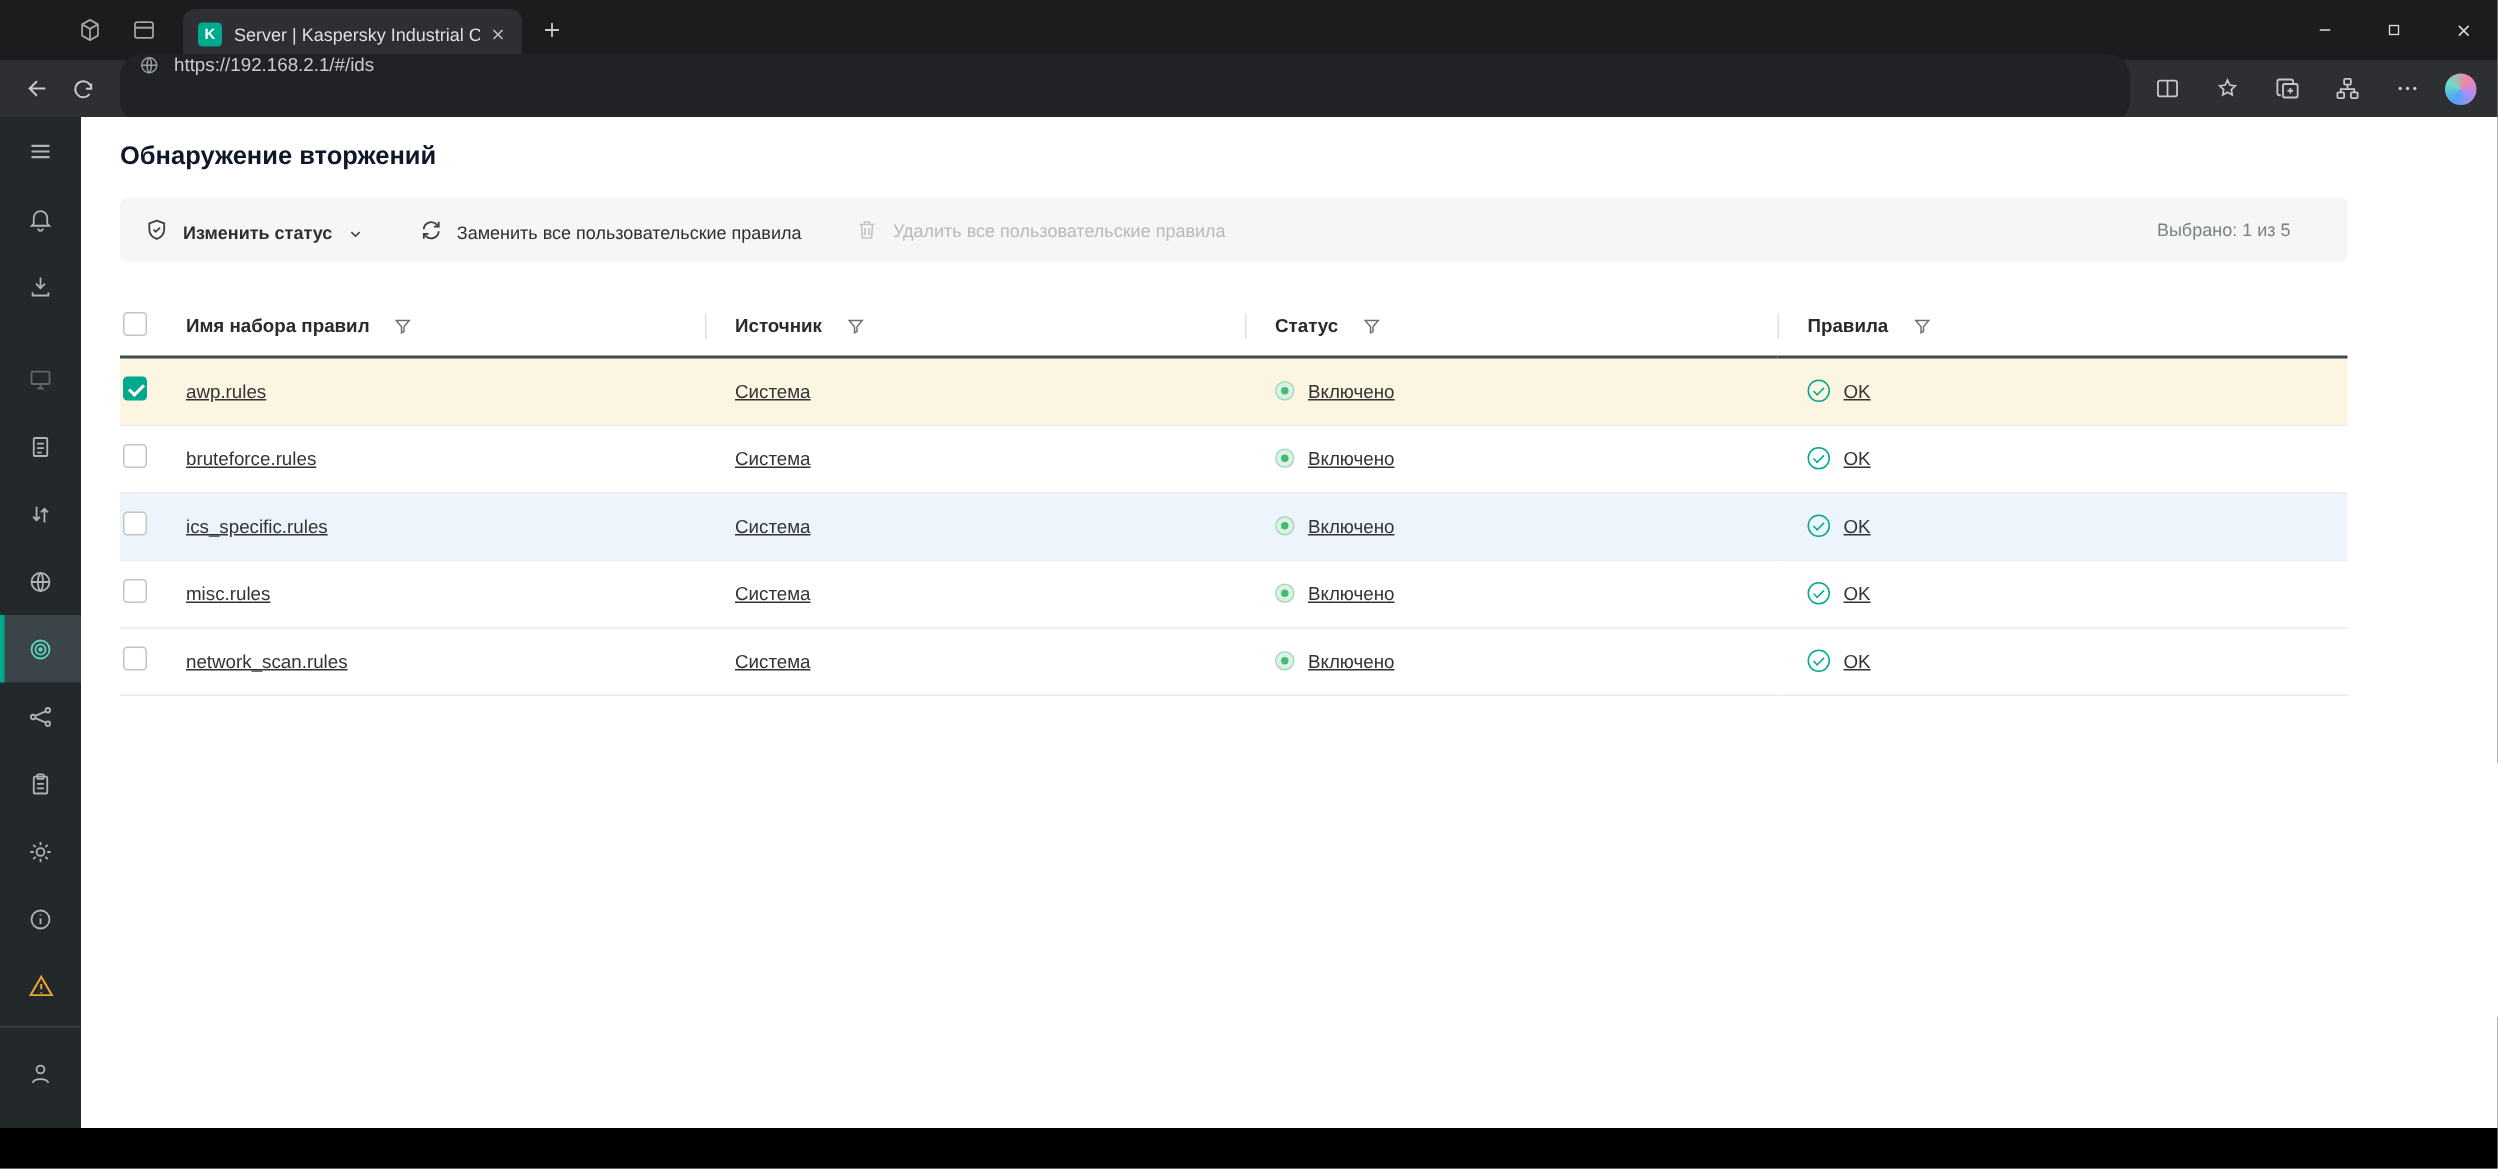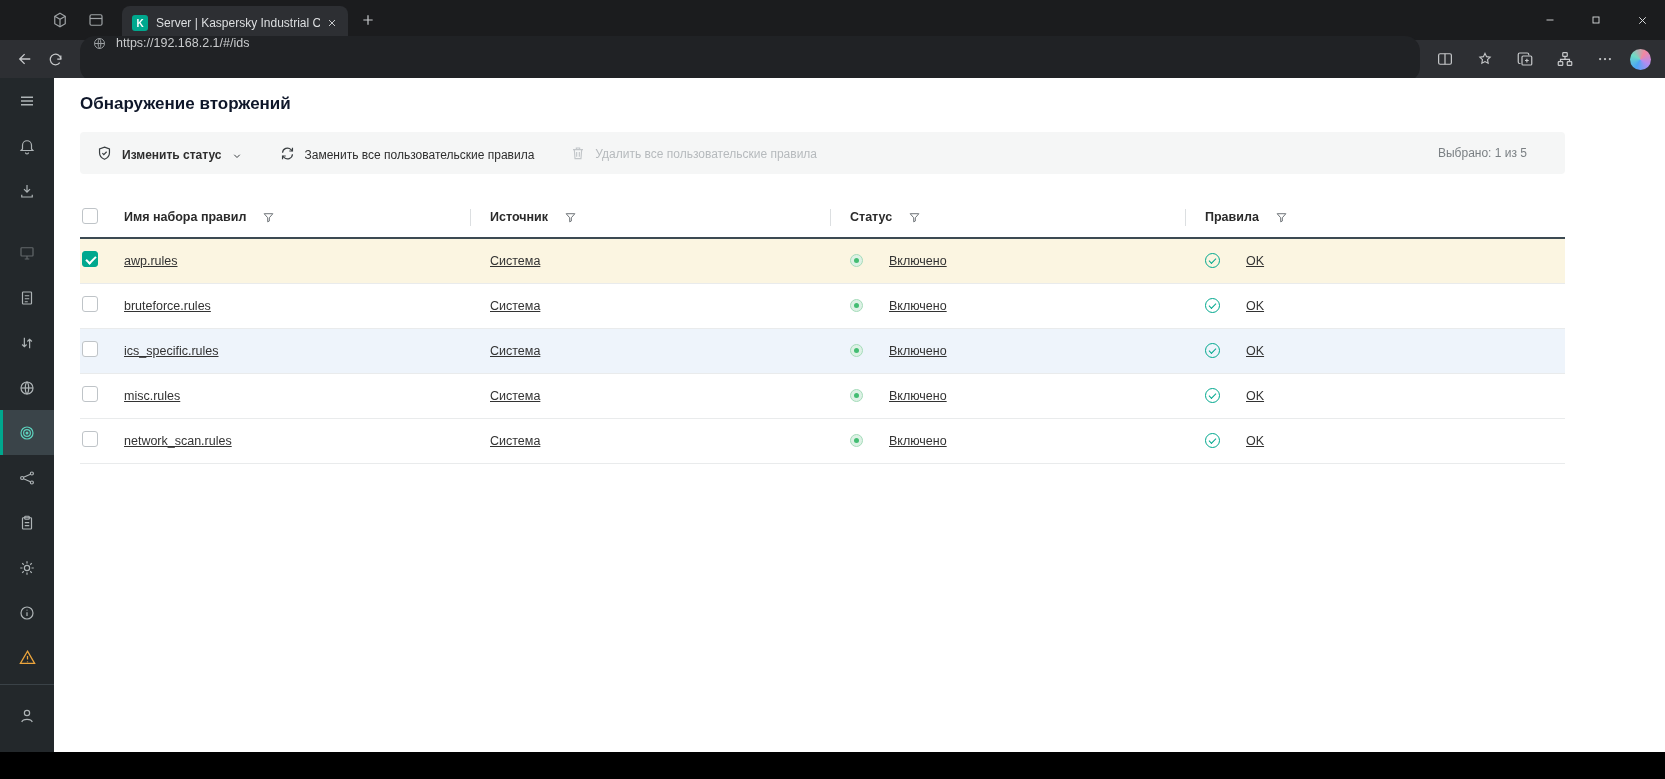--- a/index.html
+++ b/index.html
@@ -71,21 +71,21 @@
   th { height:41px; text-align:left; font-size:12.5px; font-weight:bold; color:#2a2a2a;
        border-bottom:2px solid #3c4a52; padding:0; vertical-align:middle; position:relative; }
   th.vsep::before { content:""; position:absolute; left:0; top:12px; width:1px; height:17px; background:#dcdfe1; }
   .th-inner { display:flex; align-items:center; gap:16px; }
   th.vsep .th-inner { padding-left:20px; }
   .funnel { color:#6b7074; display:flex; }
   td { height:45px; font-size:12.5px; color:#333; border-bottom:1px solid #e9ebec; padding:0; vertical-align:middle;text-decoration:underline; }
   td.c-src, td.c-status, td.c-rules { padding-left:20px; }
   tr.selected td { background:#fbf5e1; }
   tr.hover td { background:#eef4fb; }
-  .cellflex { display:flex; align-items:center; gap:26px; }
+  .cellflex { display:flex; align-items:center; gap:9px; }
 
   .checkbox { width:16px; height:16px; border:1px solid #bfc4c8; border-radius:3px; background:#fff;
               display:inline-block; position:relative; margin-left:2px; }
   .checkbox.checked { background:#00a88e; border-color:#00a88e; }
   .checkbox.checked::after { content:""; position:absolute; left:3px; top:4px; width:8px; height:4px;
               border-left:2px solid #fff; border-bottom:2px solid #fff; transform:rotate(-45deg); }
 
   .dot { width:13px; height:13px; border-radius:50%; background:#ddf1e5; border:1px solid #a5dcba;
          position:relative; flex:0 0 13px; }
   .dot::after { content:""; position:absolute; left:3px; top:3px; width:5px; height:5px; border-radius:50%; background:#43bd72; }

